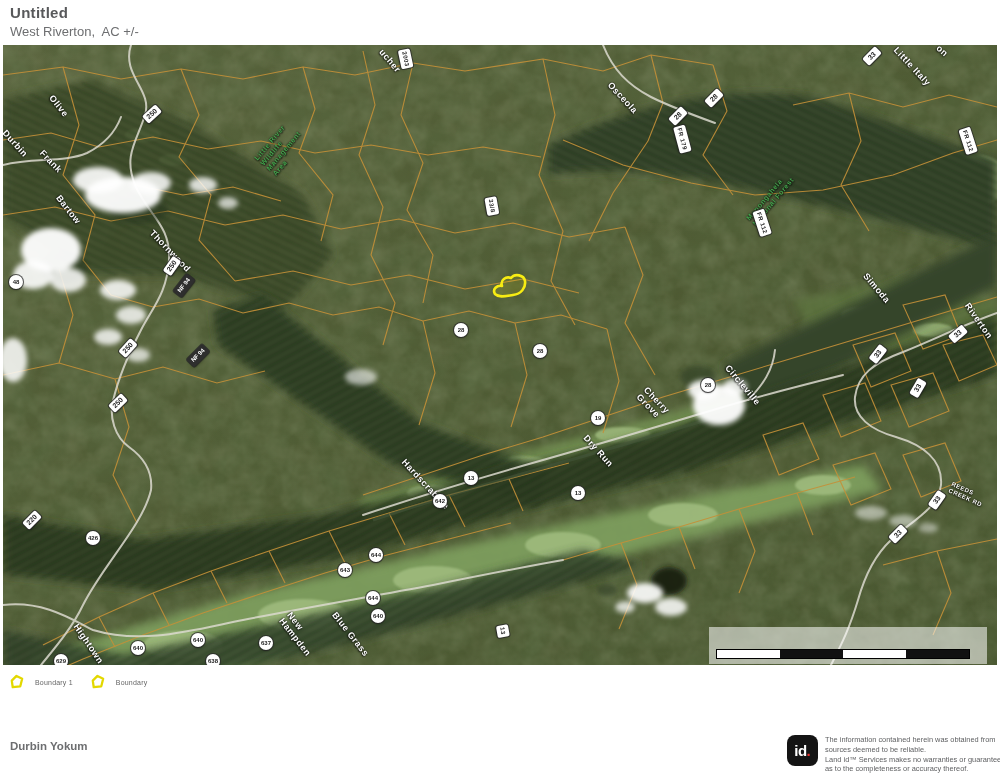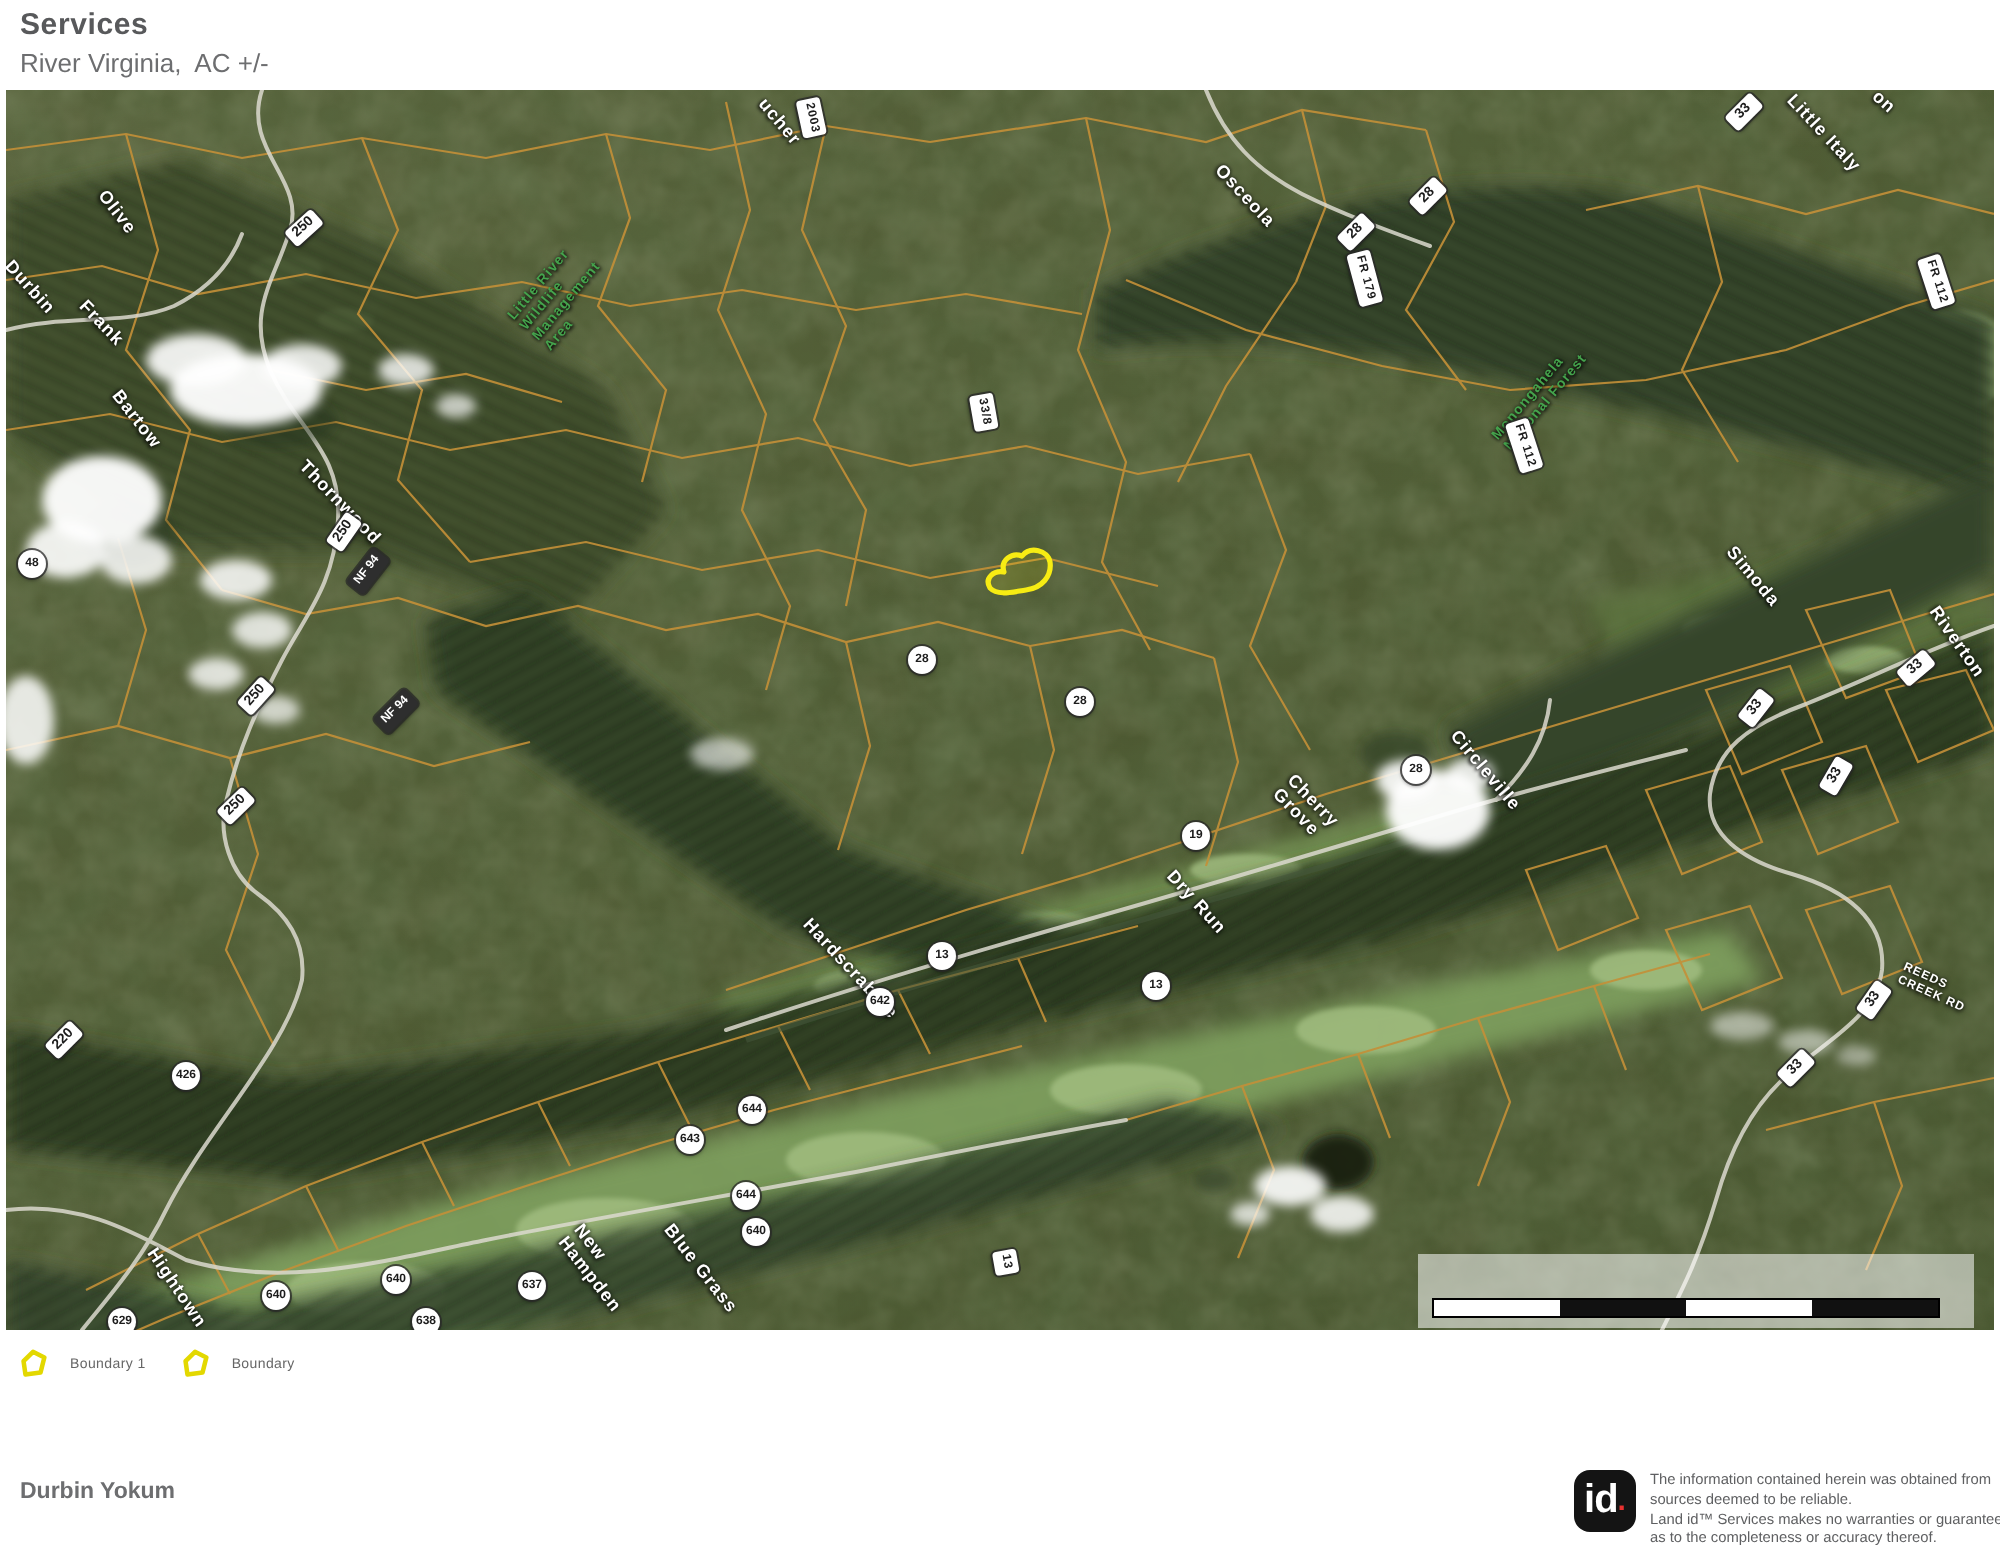--- a/index.html
+++ b/index.html
@@ -35,32 +35,32 @@
   
   .legend{position:absolute;left:8px;top:674px;display:flex;align-items:center;}
   .legend-item{display:flex;align-items:center;margin-right:16px;}
   .legend-item svg{margin-right:10px;}
   .legend-item .lab{font-size:7px;color:#666;letter-spacing:.2px;}
   
   .author{position:absolute;left:10px;top:740px;font-size:11.5px;font-weight:bold;color:#6d6e70;}
   .brand{position:absolute;left:787px;top:735px;display:flex;align-items:flex-start;}
   .logo{width:31px;height:31px;background:#141414;border-radius:8px;display:flex;
         align-items:center;justify-content:center;margin-right:7px;flex:0 0 auto;}
-  .logo .t{color:#fff;font-weight:800;font-size:20px;letter-spacing:-.5px;}
+  .logo .t{color:#fff;font-weight:800;font-size:15px;letter-spacing:-.5px;}
   .logo .d{color:#e8312f;font-weight:800;font-size:15px;}
   .disclaimer{width:187px;font-size:7.4px;line-height:1.32;color:#5f6062;white-space:pre-line;}
 </style>
 </head>
 <body>
 
 <div class="page">
 
   <div class="hdr">
-    <div class="title">Services</div>
-    <div class="subtitle">River Virginia,  AC +/-</div>
+    <div class="title">Untitled</div>
+    <div class="subtitle">West Riverton,  AC +/-</div>
   </div>
 
   <div class="map">
     <svg class="base" width="994" height="620" viewBox="0 0 994 620">
       <defs>
         <filter id="soft" x="-20%" y="-20%" width="140%" height="140%">
             <feGaussianBlur stdDeviation="5"></feGaussianBlur>
           </filter>
         <filter id="soft2" x="-20%" y="-20%" width="140%" height="140%">
             <feGaussianBlur stdDeviation="1.3"></feGaussianBlur>

